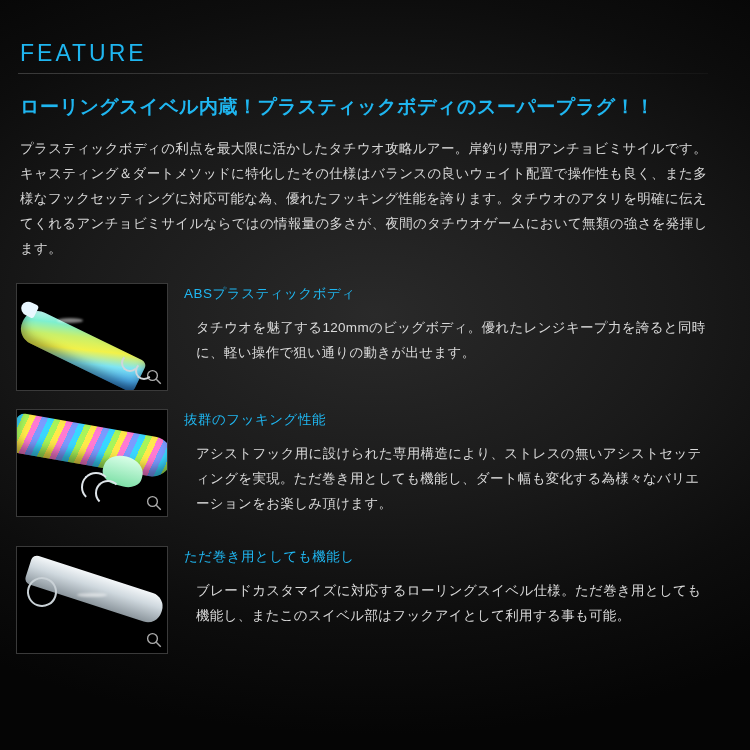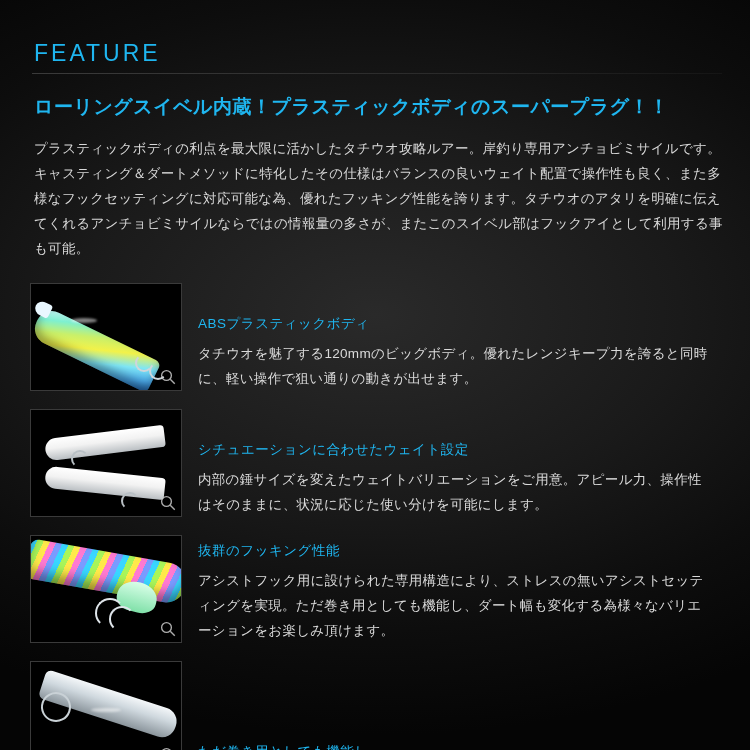--- a/index.html
+++ b/index.html
@@ -14,21 +14,21 @@
     overflow: hidden;
   }
   .page {
     position: relative;
     width: 750px;
     height: 750px;
     background:
       radial-gradient(ellipse 680px 420px at 50% 42%, #2a2a2a 0%, #1a1a1a 45%, #0d0d0d 75%, #050505 100%),
       #000;
     box-sizing: border-box;
-    padding: 0 30px;
+    padding: 0 16px;
   }
   .feature-title {
     color: #1fb6f0;
     font-size: 23px;
     letter-spacing: 3px;
     font-weight: normal;
     padding-top: 40px;
     padding-left: 4px;
     margin: 0;
     font-family: "Liberation Sans", sans-serif;
@@ -53,21 +53,21 @@
     line-height: 25px;
     margin: 16px 0 0 4px;
     width: 700px;
     letter-spacing: 0.3px;
   }
   .items {
     margin-top: 22px;
   }
   .item {
     display: flex;
-    align-items: flex-end;
+    align-items: flex-start;
     margin-bottom: 18px;
   }
   .thumb {
     position: relative;
     width: 152px;
     height: 108px;
     flex: 0 0 152px;
     border: 1px solid #3a3a3a;
     background: #000;
     overflow: hidden;
@@ -88,21 +88,21 @@
   .item-title {
     color: #1fb6f0;
     font-size: 13.5px;
     margin: 0 0 8px 0;
     letter-spacing: 0.5px;
   }
   .item-text {
     color: #dadada;
     font-size: 13.5px;
     line-height: 25px;
-    margin: 0;
+    margin: 12px;
     width: 516px;
     letter-spacing: 0.3px;
   }
   
   .lure-wrap { position: absolute; inset: 0; }
 
   
   .l1 {
     position: absolute;
     left: 6px; top: 20px;
@@ -190,21 +190,21 @@
 </style>
 </head>
 <body>
 
 <div class="page">
 
   <h1 class="feature-title">FEATURE</h1>
   <div class="feature-rule"></div>
 
   <div class="headline">ローリングスイベル内蔵！プラスティックボディのスーパープラグ！！</div>
-  <p class="lead">プラスティックボディの利点を最大限に活かしたタチウオ攻略ルアー。岸釣り専用アンチョビミサイルです。キャスティング＆ダートメソッドに特化したその仕様はバランスの良いウェイト配置で操作性も良く、また多様なフックセッティングに対応可能な為、優れたフッキング性能を誇ります。タチウオのアタリを明確に伝えてくれるアンチョビミサイルならではの情報量の多さが、またこのスイベル部はフックアイとして利用する事も可能。</p>
+  <p class="lead">プラスティックボディの利点を最大限に活かしたタチウオ攻略ルアー。岸釣り専用アンチョビミサイルです。キャスティング＆ダートメソッドに特化したその仕様はバランスの良いウェイト配置で操作性も良く、また多様なフックセッティングに対応可能な為、優れたフッキング性能を誇ります。タチウオのアタリを明確に伝えてくれるアンチョビミサイルならではの情報量の多さが、夜間のタチウオゲームにおいて無類の強さを発揮します。</p>
 
   <div class="items">
 
     <div class="item">
       <div class="thumb">
         <div class="lure-wrap">
           <div class="l1"></div>
           <div class="l1-head"></div>
           <div class="hook" style="left:104px; top:70px;"></div>
           <div class="hook" style="left:118px; top:78px;"></div>
@@ -214,38 +214,20 @@
           <circle cx="10" cy="10" r="6.5" fill="none" stroke="#cccccc" stroke-width="1.8"></circle>
           <line x1="15" y1="15" x2="21" y2="21" stroke="#cccccc" stroke-width="1.8"></line>
         </svg>
       </div>
       <div class="item-body">
         <div class="item-title">ABSプラスティックボディ</div>
         <p class="item-text">タチウオを魅了する120mmのビッグボディ。優れたレンジキープ力を誇ると同時に、軽い操作で狙い通りの動きが出せます。</p>
       </div>
     </div>
 
-    <div class="item">
-      <div class="thumb">
-        <div class="lure-wrap">
-          <div class="l2a"></div>
-          <div class="l2b"></div>
-          <div class="hook" style="left:40px; top:40px; border-color:#b9c0c5 transparent transparent #b9c0c5;"></div>
-          <div class="hook" style="left:90px; top:82px; border-color:#b9c0c5 transparent transparent #b9c0c5;"></div>
-        </div>
-        <svg class="zoom" viewBox="0 0 24 24">
-          <circle cx="10" cy="10" r="6.5" fill="none" stroke="#cccccc" stroke-width="1.8"></circle>
-          <line x1="15" y1="15" x2="21" y2="21" stroke="#cccccc" stroke-width="1.8"></line>
-        </svg>
-      </div>
-      <div class="item-body">
-        <div class="item-title">シチュエーションに合わせたウェイト設定</div>
-        <p class="item-text">内部の錘サイズを変えたウェイトバリエーションをご用意。アピール力、操作性はそのままに、状況に応じた使い分けを可能にします。</p>
-      </div>
-    </div>
 
     <div class="item">
       <div class="thumb">
         <div class="lure-wrap">
           <div class="l3"></div>
           <div class="l3-tail"></div>
           <div class="hook" style="left:64px; top:62px; width:26px; height:26px; border-color:#dfe5ea transparent transparent #dfe5ea;"></div>
           <div class="hook" style="left:78px; top:70px; width:22px; height:22px; border-color:#dfe5ea transparent transparent #dfe5ea;"></div>
         </div>
         <svg class="zoom" viewBox="0 0 24 24">
@@ -266,17 +248,18 @@
           <div class="l4-rings"></div>
           <div class="spark" style="left:60px; top:46px; width:30px; height:4px;"></div>
         </div>
         <svg class="zoom" viewBox="0 0 24 24">
           <circle cx="10" cy="10" r="6.5" fill="none" stroke="#cccccc" stroke-width="1.8"></circle>
           <line x1="15" y1="15" x2="21" y2="21" stroke="#cccccc" stroke-width="1.8"></line>
         </svg>
       </div>
       <div class="item-body">
         <div class="item-title">ただ巻き用としても機能し</div>
+        <p class="item-text">ブレードカスタマイズに対応するローリングスイベル仕様。ただ巻き用としても機能し、またこのスイベル部はフックアイとして利用する事も可能。</p>
       </div>
     </div>
 
   </div>
 </div>
 
 </body></html>

